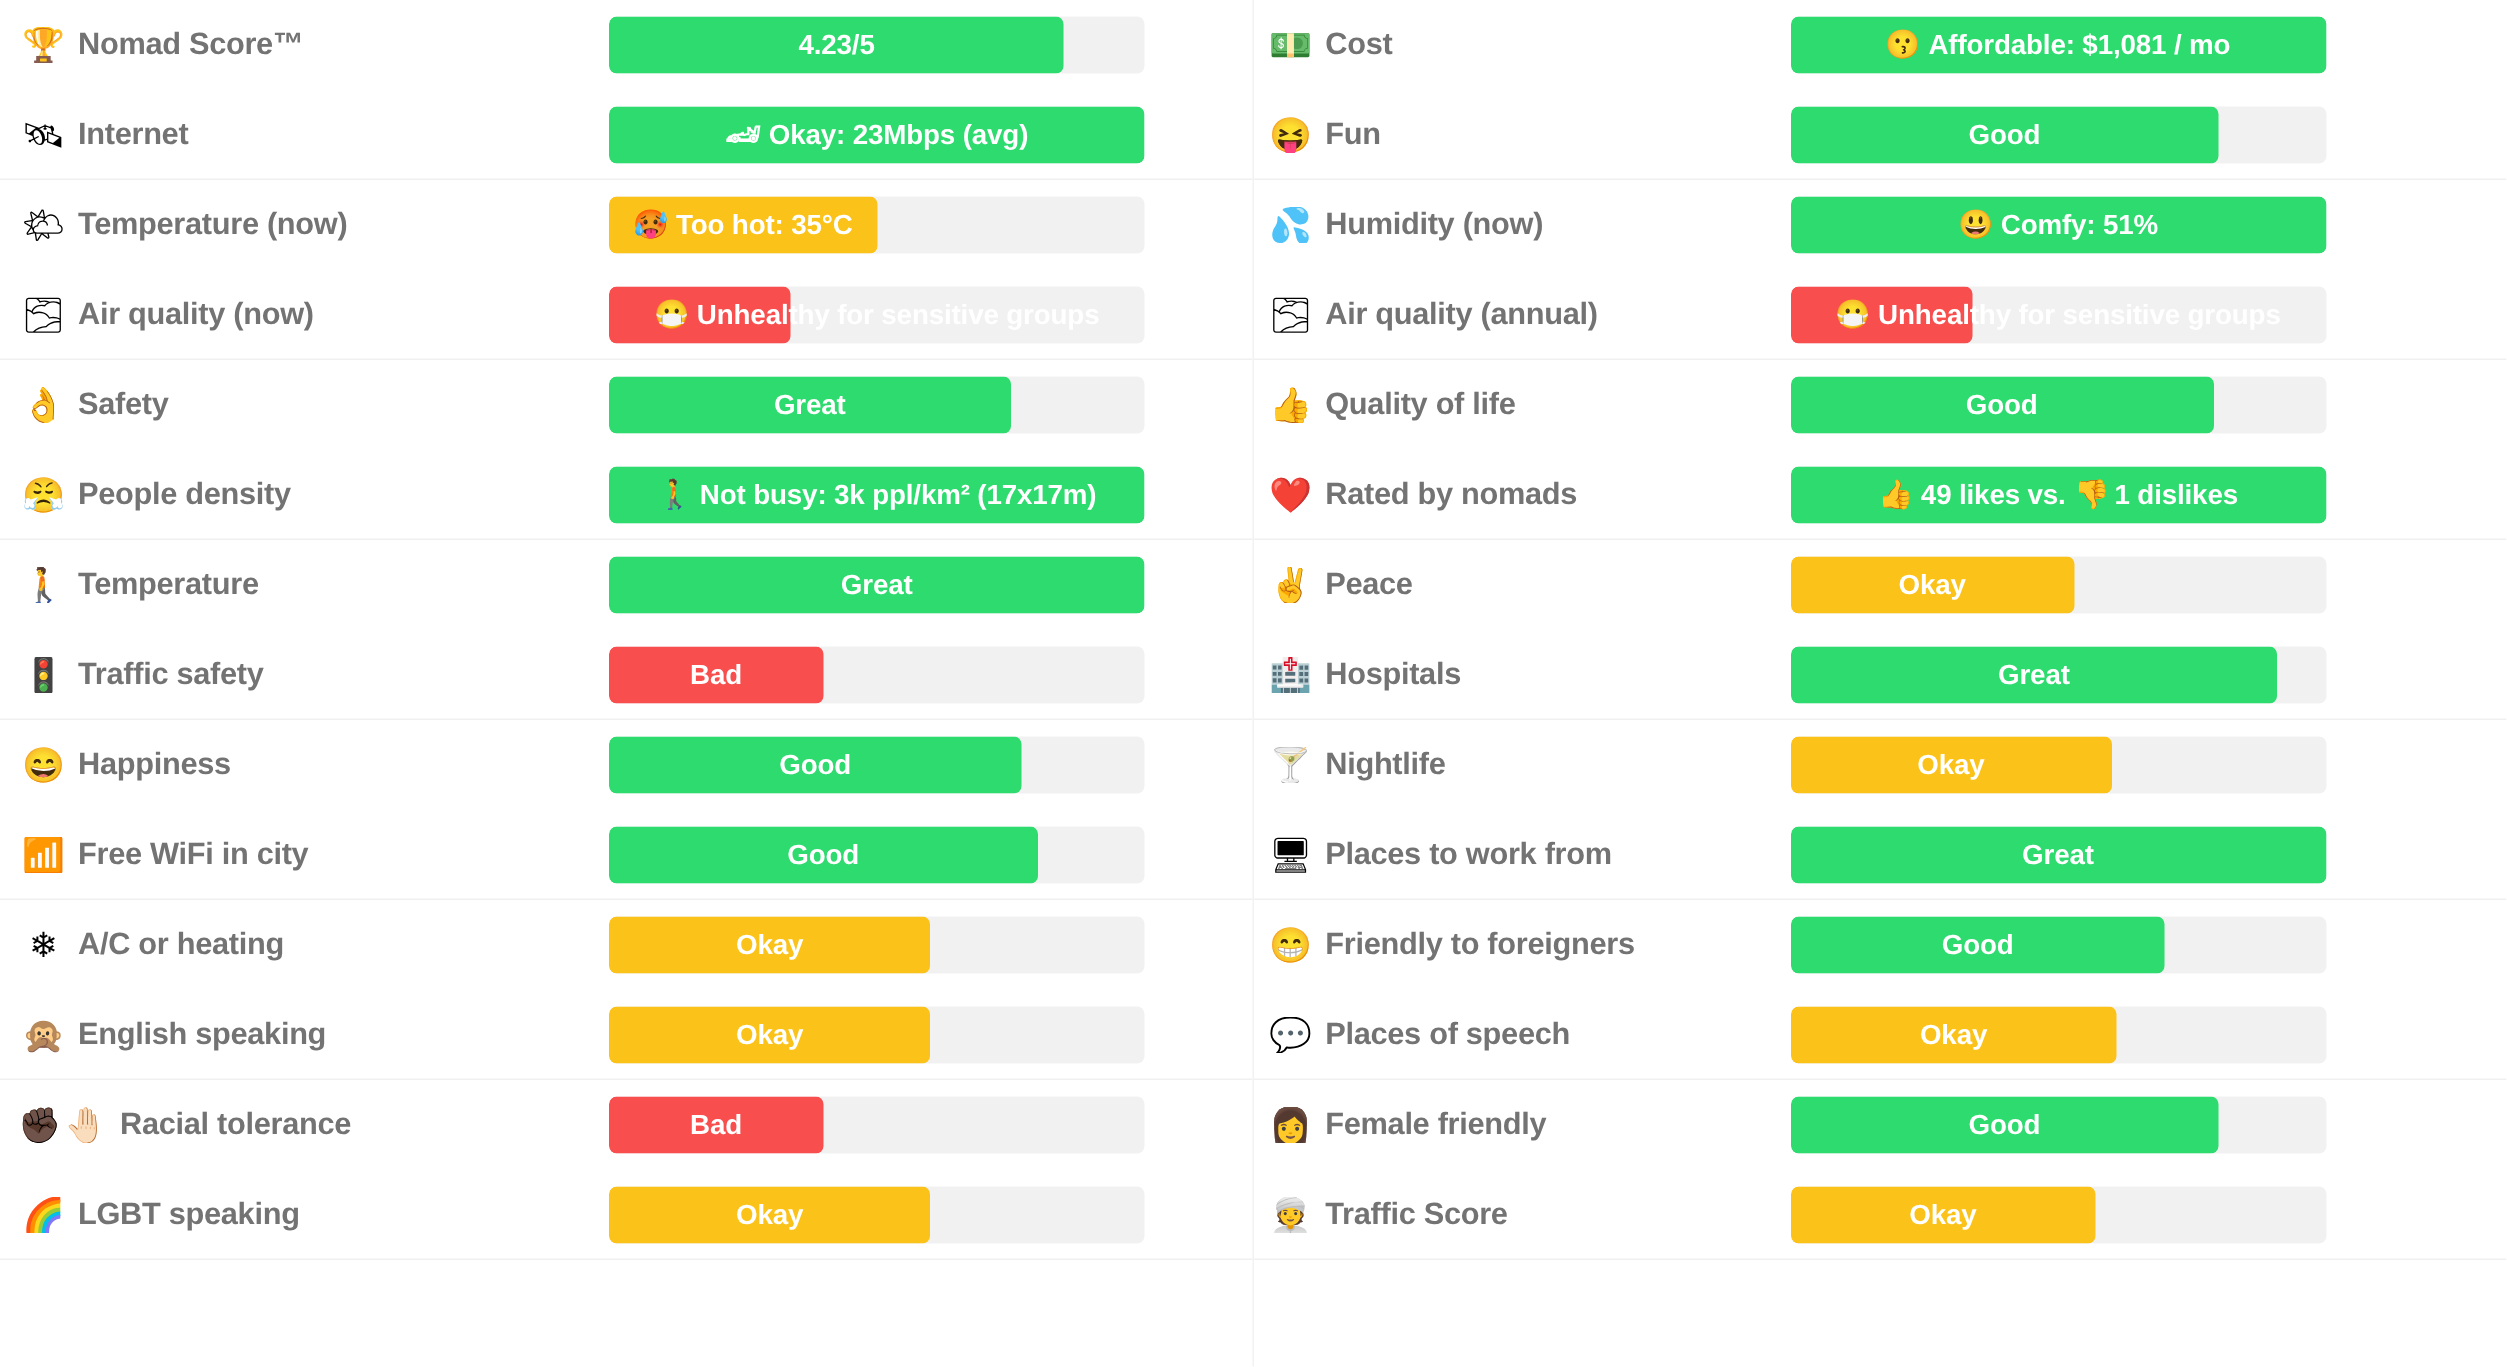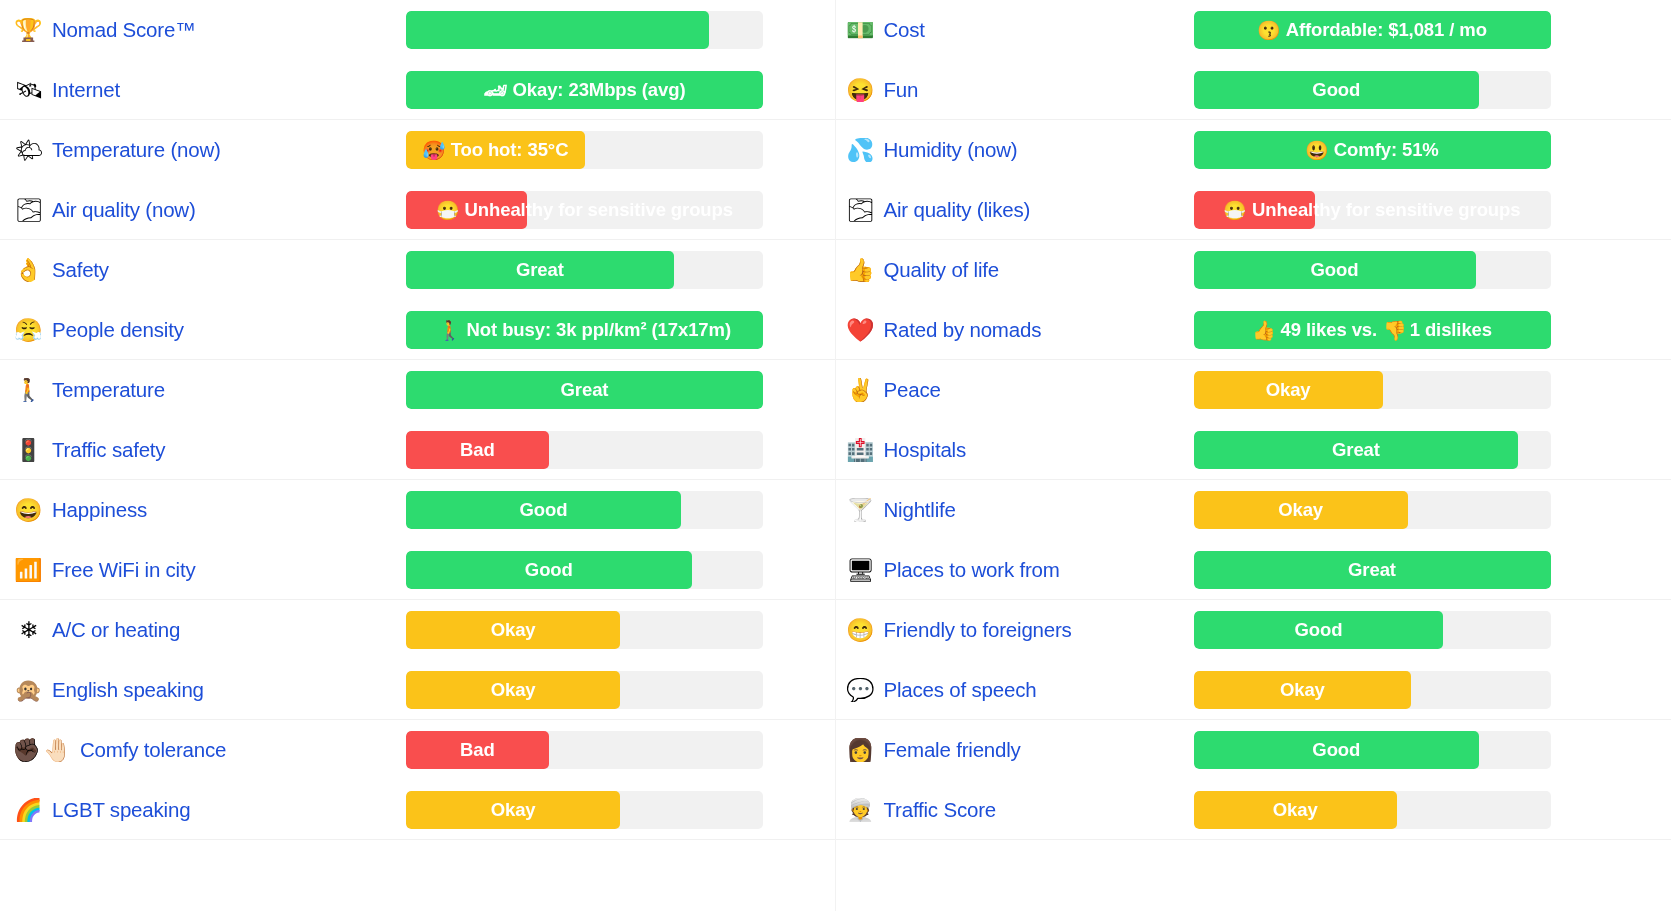--- a/index.html
+++ b/index.html
@@ -70,22 +70,22 @@
     flex: 0 0 34px;
   }
   .row-icon.wide {
     width: 62px;
     min-width: 62px;
     flex: 0 0 62px;
     letter-spacing: 2px;
   }
   .row-label {
     font-size: 20.5px;
-    font-weight: normal;
-    color: #1d4ed8;
+    font-weight: bold;
+    color: #737373;
     letter-spacing: -0.2px;
     white-space: nowrap;
     padding-left: 6px;
   }
 
   .bar-cell {
     flex: 1 1 auto;
     display: flex;
     align-items: center;
     height: 60px;
@@ -134,20 +134,23 @@
 <div id="app">
   <div class="column left">
       <div class="row">
         <div class="label-cell">
           <span class="row-icon">🏆</span>
           <span class="row-label">Nomad Score™</span>
         </div>
         <div class="bar-cell">
           <div class="track">
             <div class="fill green" style="width: 85%;"></div>
+            <div class="bar-text" style="left: 0%; width: 85%;">
+              <span>4.23/5</span>
+            </div>
           </div>
         </div>
       </div>
       <div class="row sep">
         <div class="label-cell">
           <span class="row-icon">🛰</span>
           <span class="row-label">Internet</span>
         </div>
         <div class="bar-cell">
           <div class="track">
@@ -298,21 +301,21 @@
             <div class="fill yellow" style="width: 60%;"></div>
             <div class="bar-text" style="left: 0%; width: 60%;">
               <span>Okay</span>
             </div>
           </div>
         </div>
       </div>
       <div class="row">
         <div class="label-cell">
           <span class="row-icon wide">✊🏿🤚🏻</span>
-          <span class="row-label">Comfy tolerance</span>
+          <span class="row-label">Racial tolerance</span>
         </div>
         <div class="bar-cell">
           <div class="track">
             <div class="fill red" style="width: 40%;"></div>
             <div class="bar-text" style="left: 0%; width: 40%;">
               <span>Bad</span>
             </div>
           </div>
         </div>
       </div>
@@ -372,21 +375,21 @@
             <div class="bar-text" style="left: 0%; width: 100%;">
               <span class="em">😃</span>
               <span>Comfy: 51%</span>
             </div>
           </div>
         </div>
       </div>
       <div class="row sep">
         <div class="label-cell">
           <span class="row-icon">🌫</span>
-          <span class="row-label">Air quality (likes)</span>
+          <span class="row-label">Air quality (annual)</span>
         </div>
         <div class="bar-cell">
           <div class="track">
             <div class="fill red" style="width: 34%;"></div>
             <div class="bar-text" style="left: 0%; width: 100%;">
               <span class="em">😷</span>
               <span>Unhealthy for sensitive groups</span>
             </div>
           </div>
         </div>

